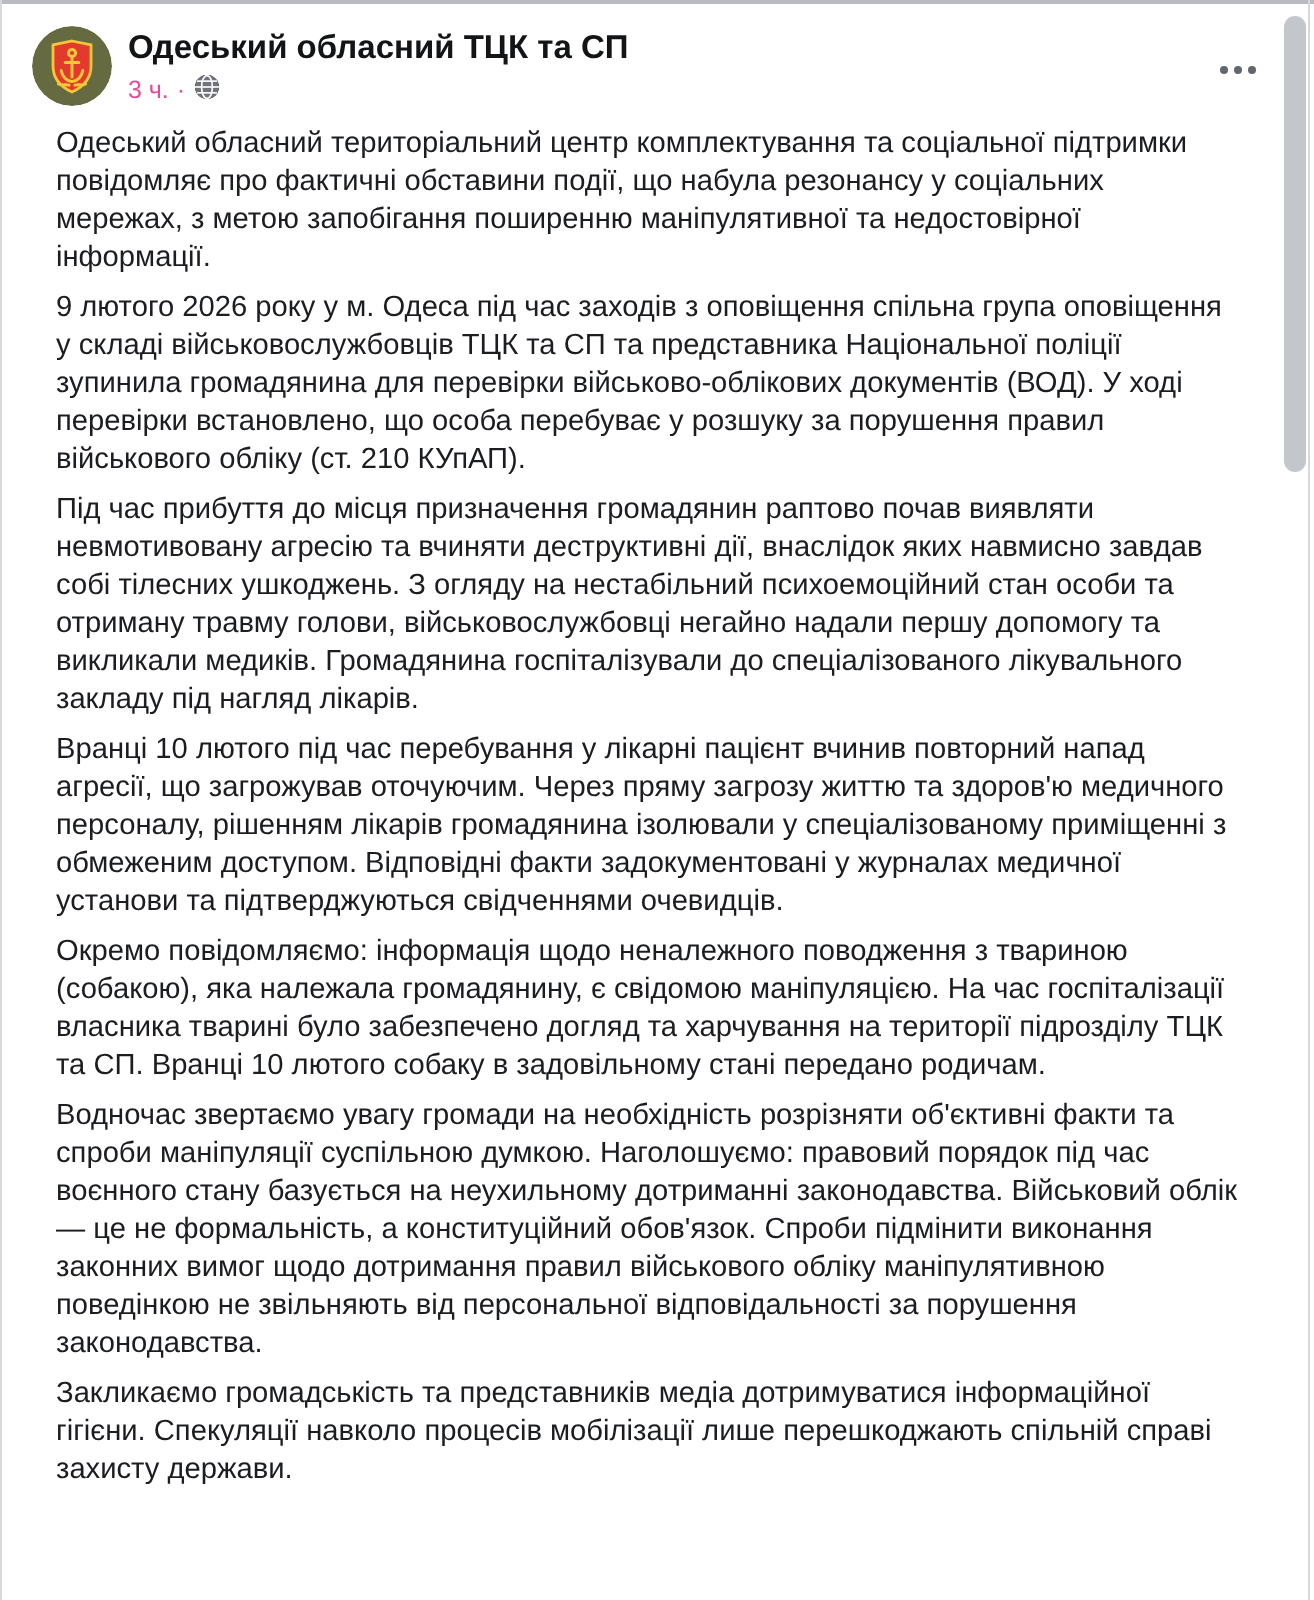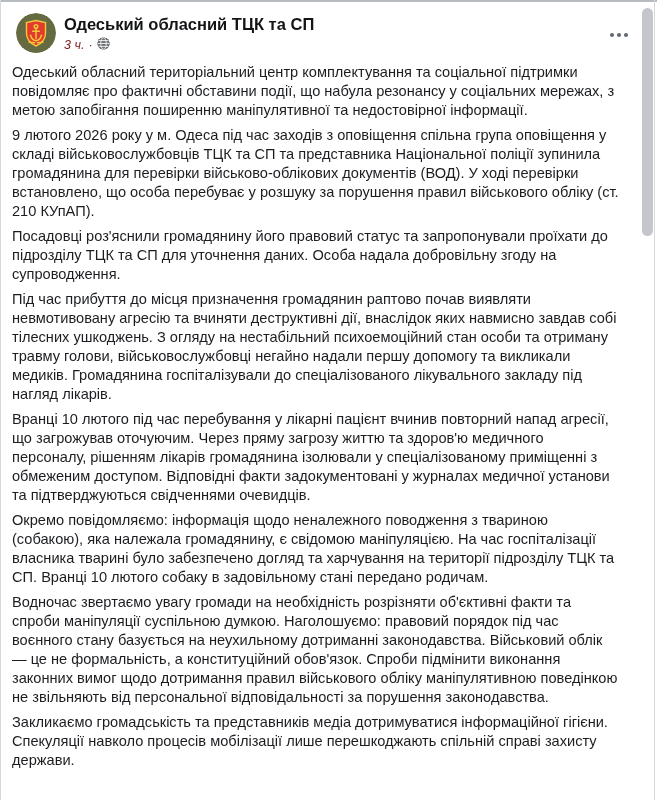--- a/index.html
+++ b/index.html
@@ -37,23 +37,22 @@
     color: #121416;
     line-height: 21px;
     cursor: pointer;
   }
   .meta-row {
     display: flex;
     align-items: center;
     gap: 4px;
     margin-top: 1px;
     font-size: 12.5px;
-    color: #7f1d1d;
+    color: #ec4899;
     line-height: 16px;
-    font-style: italic;
   }
   .globe { display: inline-block; margin-top: 1px; }
 
   .more-button {
     position: absolute;
     right: 22px; top: 24px;
     width: 32px; height: 22px;
     display: flex;
     align-items: center;
     justify-content: center;
@@ -67,21 +66,21 @@
     background: #606770;
   }
 
   
   .post-body {
     padding: 3px 38px 0 12px;
     color: #1b1d20;
     font-size: 14.6px;
     line-height: 19px;
   }
-  .post-body p { margin: 0 0 6px 0; }
+  .post-body p { margin: 0 0 6px 16px; }
 
   
   .scrollbar-track {
     position: absolute;
     top: 0; right: 3px;
     width: 14px; height: 100%;
   }
   .scrollbar-thumb {
     position: absolute;
     top: 8px; right: 1px;
@@ -137,21 +136,20 @@
         <i></i>
           <i></i>
           <i></i>
       </span>
     </div>
   </div>
 
   <div class="post-body">
     <p>Одеський обласний територіальний центр комплектування та соціальної підтримки повідомляє про фактичні обставини події, що набула резонансу у соціальних мережах, з метою запобігання поширенню маніпулятивної та недостовірної інформації.</p>
     <p>9 лютого 2026 року у м. Одеса під час заходів з оповіщення спільна група оповіщення у складі військовослужбовців ТЦК та СП та представника Національної поліції зупинила громадянина для перевірки військово-облікових документів (ВОД). У ході перевірки встановлено, що особа перебуває у розшуку за порушення правил військового обліку (ст. 210 КУпАП).</p>
-    <p>Посадовці роз'яснили громадянину його правовий статус та запропонували проїхати до підрозділу ТЦК та СП для уточнення даних. Особа надала добровільну згоду на супроводження.</p>
     <p>Під час прибуття до місця призначення громадянин раптово почав виявляти невмотивовану агресію та вчиняти деструктивні дії, внаслідок яких навмисно завдав собі тілесних ушкоджень. З огляду на нестабільний психоемоційний стан особи та отриману травму голови, військовослужбовці негайно надали першу допомогу та викликали медиків. Громадянина госпіталізували до спеціалізованого лікувального закладу під нагляд лікарів.</p>
     <p>Вранці 10 лютого під час перебування у лікарні пацієнт вчинив повторний напад агресії, що загрожував оточуючим. Через пряму загрозу життю та здоров'ю медичного персоналу, рішенням лікарів громадянина ізолювали у спеціалізованому приміщенні з обмеженим доступом. Відповідні факти задокументовані у журналах медичної установи та підтверджуються свідченнями очевидців.</p>
     <p>Окремо повідомляємо: інформація щодо неналежного поводження з твариною (собакою), яка належала громадянину, є свідомою маніпуляцією. На час госпіталізації власника тварині було забезпечено догляд та харчування на території підрозділу ТЦК та СП. Вранці 10 лютого собаку в задовільному стані передано родичам.</p>
     <p>Водночас звертаємо увагу громади на необхідність розрізняти об'єктивні факти та спроби маніпуляції суспільною думкою. Наголошуємо: правовий порядок під час воєнного стану базується на неухильному дотриманні законодавства. Військовий облік — це не формальність, а конституційний обов'язок. Спроби підмінити виконання законних вимог щодо дотримання правил військового обліку маніпулятивною поведінкою не звільняють від персональної відповідальності за порушення законодавства.</p>
     <p>Закликаємо громадськість та представників медіа дотримуватися інформаційної гігієни. Спекуляції навколо процесів мобілізації лише перешкоджають спільній справі захисту держави.</p>
   </div>
 
   <div class="scrollbar-track">
     <div class="scrollbar-thumb"></div>
   </div>

